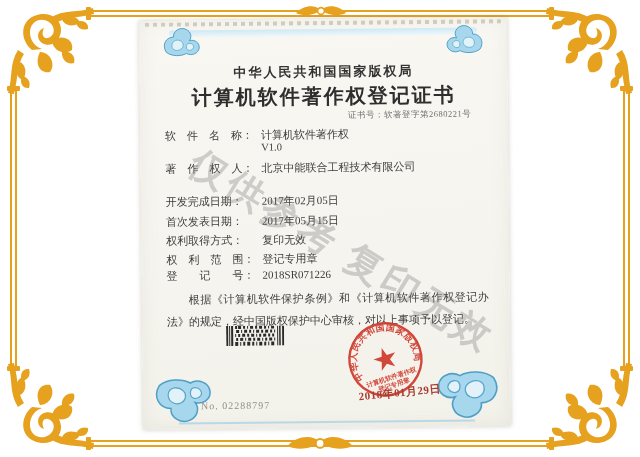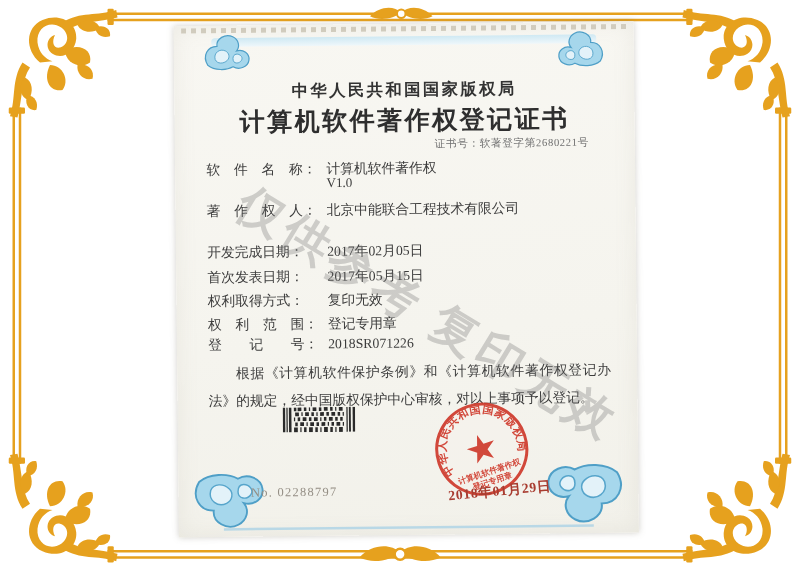--- a/index.html
+++ b/index.html
@@ -23,21 +23,21 @@
              font-size:13px;font-weight:bold;letter-spacing:2px;color:#333;}
   .title{position:absolute;left:0;top:64px;width:100%;text-align:center;z-index:3;
          font-size:20px;font-weight:bold;letter-spacing:2px;color:#2e2e2e;}
   .certno{position:absolute;left:208px;top:91px;z-index:3;font-size:8.5px;color:#6f6f6f;letter-spacing:.5px;}
   .row{position:absolute;left:25px;z-index:3;font-size:11px;color:#3c3c3c;white-space:nowrap;}
   .lbl{display:inline-block;width:96px;white-space:pre;}
   .val{white-space:pre;}
   .version{position:absolute;left:121px;top:122px;z-index:3;font-size:10.5px;color:#3c3c3c;}
   .statement{position:absolute;left:25px;top:268px;width:322px;z-index:3;
              font-size:11px;line-height:22px;color:#3c3c3c;text-indent:22px;text-align:justify;}
-  .serial{position:absolute;left:58px;top:369px;z-index:3;font-size:10px;letter-spacing:1px;color:#948e84;font-family:Liberation Serif, serif;}
+  .serial{position:absolute;left:58px;top:380px;z-index:3;font-size:10px;letter-spacing:1px;color:#948e84;font-family:Liberation Serif, serif;}
   
   #watermark{position:absolute;left:66px;top:118px;z-index:6;white-space:nowrap;
              font-size:38px;font-weight:bold;letter-spacing:4px;color:rgba(110,110,110,.30);
              transform:rotate(32deg);transform-origin:left top;}
   #barcode{position:absolute;left:84px;top:306px;width:58px;height:20px;z-index:3;}
   #seal{position:absolute;left:203px;top:301px;width:80px;height:80px;z-index:5;
         transform:rotate(-18deg);opacity:.92;}
   .sealdate{position:absolute;left:198px;top:367px;width:118px;z-index:5;text-align:center;
             font-size:11px;font-weight:bold;color:#a83c30;letter-spacing:.5px;transform:rotate(-5deg);}
 </style>

